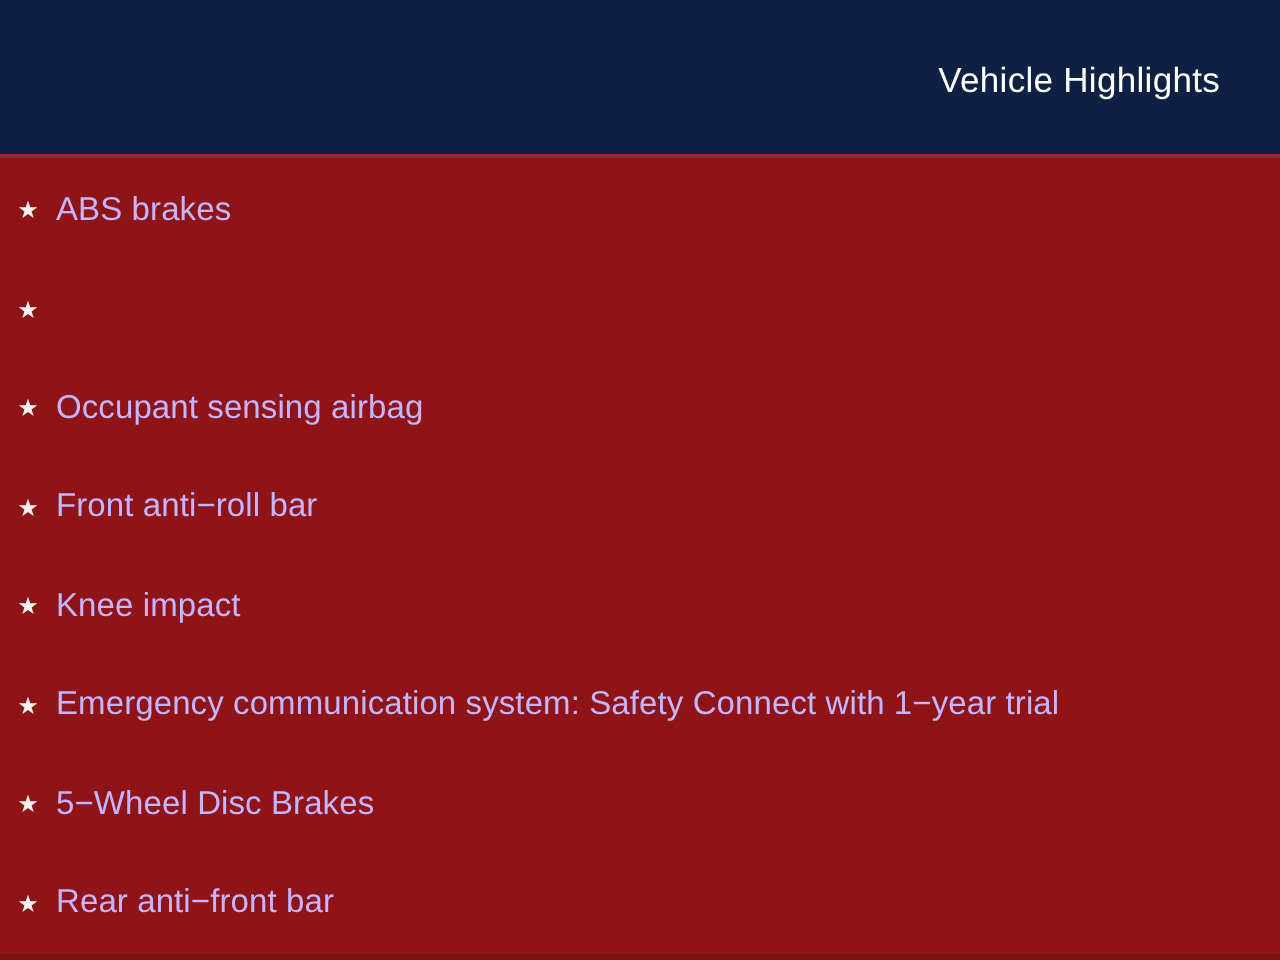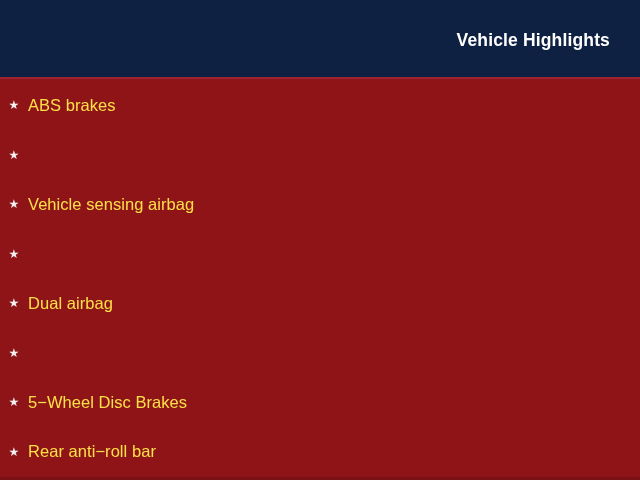--- a/index.html
+++ b/index.html
@@ -31,21 +31,21 @@
     box-sizing: border-box;
     display: flex;
     align-items: center;
     justify-content: flex-end;
     padding-right: 30px;
   }
 
   #header-title {
     color: #ffffff;
     font-size: 17.5px;
-    font-weight: bold;
+    font-weight: normal;
     letter-spacing: 0.15px;
     line-height: 1;
     white-space: nowrap;
     position: relative;
     top: 2px;
   }
 
   
   #header-seam {
     position: absolute;
@@ -85,21 +85,21 @@
     text-align: center;
     color: #f6f1f1;
     font-size: 12px;
     line-height: 1;
     position: relative;
     top: 0px;
     margin-left: 4px;
   }
 
   .highlight-label {
-    color: #fde047;
+    color: #c4b5fd;
     font-size: 16.5px;
     line-height: 1;
     letter-spacing: 0.05px;
     margin-left: 4px;
   }
 
   
   #bottom-strip {
     position: absolute;
     left: 0;
@@ -123,37 +123,39 @@
   <ul id="highlights-list">
       <li class="highlight-item" style="top: 13px;">
         <span class="bullet-star">★</span>
         <span class="highlight-label">ABS brakes</span>
       </li>
       <li class="highlight-item" style="top: 62.5px;">
         <span class="bullet-star">★</span>
       </li>
       <li class="highlight-item" style="top: 112px;">
         <span class="bullet-star">★</span>
-        <span class="highlight-label">Vehicle sensing airbag</span>
+        <span class="highlight-label">Occupant sensing airbag</span>
       </li>
       <li class="highlight-item" style="top: 161.5px;">
         <span class="bullet-star">★</span>
+        <span class="highlight-label">Front anti−roll bar</span>
       </li>
       <li class="highlight-item" style="top: 211px;">
         <span class="bullet-star">★</span>
-        <span class="highlight-label">Dual airbag</span>
+        <span class="highlight-label">Knee impact</span>
       </li>
       <li class="highlight-item" style="top: 260.5px;">
         <span class="bullet-star">★</span>
+        <span class="highlight-label">Emergency communication system: Safety Connect with 1−year trial</span>
       </li>
       <li class="highlight-item" style="top: 310px;">
         <span class="bullet-star">★</span>
         <span class="highlight-label">5−Wheel Disc Brakes</span>
       </li>
       <li class="highlight-item" style="top: 359.5px;">
         <span class="bullet-star">★</span>
-        <span class="highlight-label">Rear anti−roll bar</span>
+        <span class="highlight-label">Rear anti−front bar</span>
       </li>
     </ul>
 
   <div id="bottom-strip"></div>
 
 </div>
 
 </body></html>

